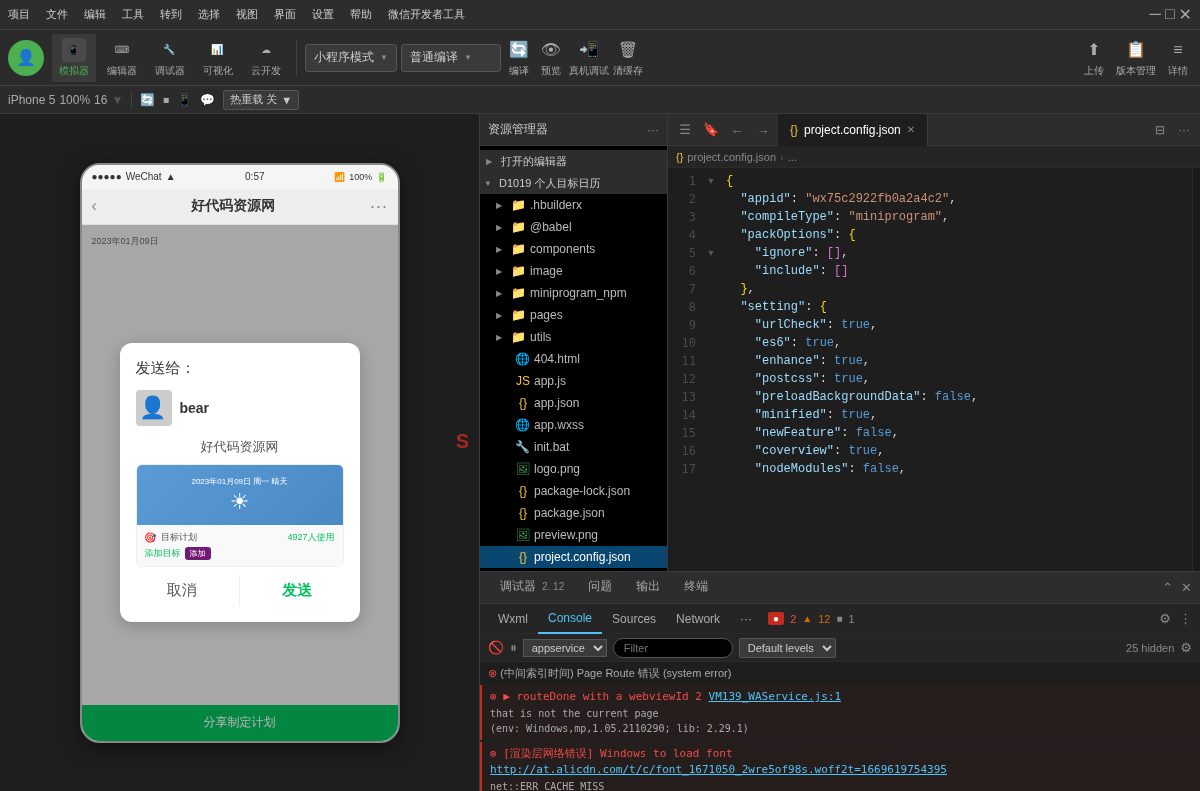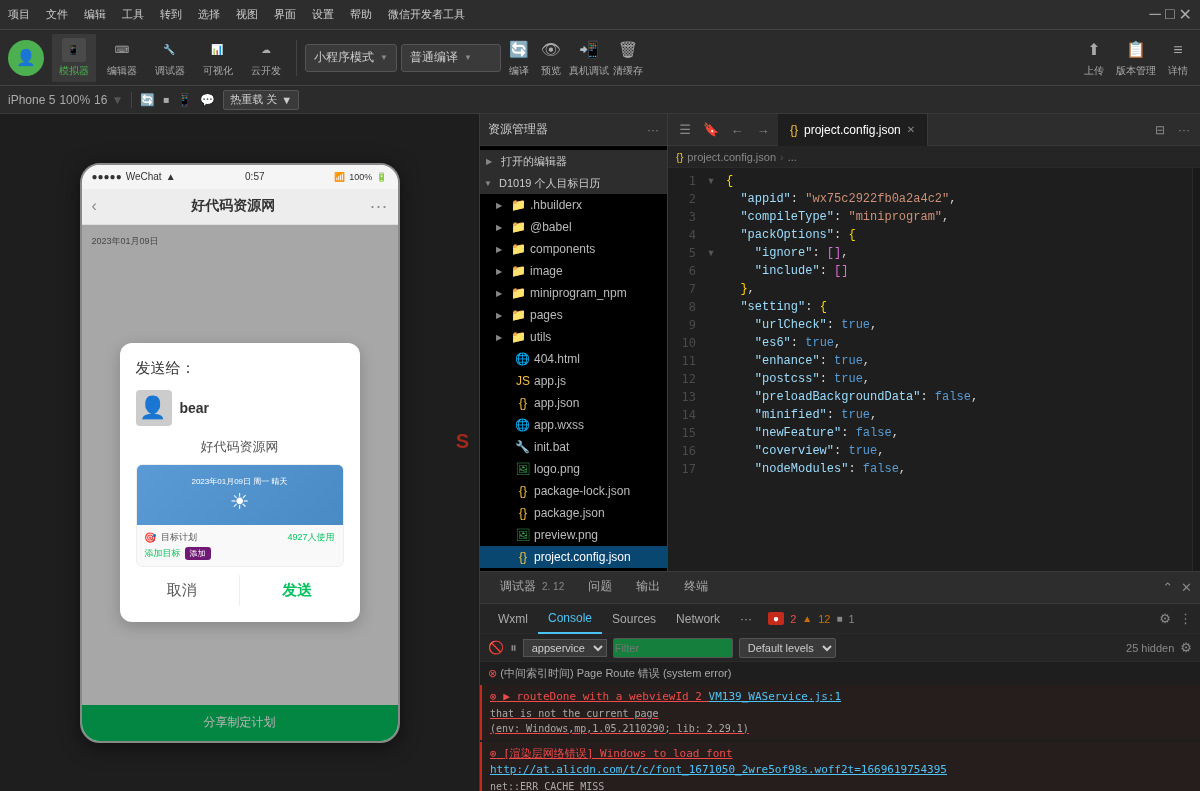--- a/index.html
+++ b/index.html
@@ -531,24 +531,24 @@
       font-size: 13px;
     }
     .debug-filter {
       flex: 1;
       display: flex;
       align-items: center;
       gap: 6px;
     }
     .debug-filter-input {
       height: 20px;
-      background: #15803d;
+      background: #000000;
       border: 1px solid #555;
-      border-radius: 2px;
-      padding: 0 1px;
+      border-radius: 10px;
+      padding: 0 10px;
       color: #ccc;
       font-size: 11px;
       width: 120px;
     }
     .debug-level-select {
       height: 20px;
       background: #3a3a3a;
       border: 1px solid #555;
       border-radius: 2px;
       padding: 0 4px;
@@ -576,21 +576,20 @@
     
     .error-message {
       padding: 4px 8px;
       font-size: 11px;
       font-family: monospace;
       border-left: 2px solid #c42b1c;
       margin: 2px 0;
       background: rgba(196,43,28,0.05);
       color: #f14c4c;
       line-height: 1.5;
-      text-decoration: underline;
     }
     .error-message .error-link {
       color: #4fc3f7;
       text-decoration: underline;
       cursor: pointer;
     }
     .error-message .error-detail {
       color: #aaa;
       font-size: 10px;
     }

